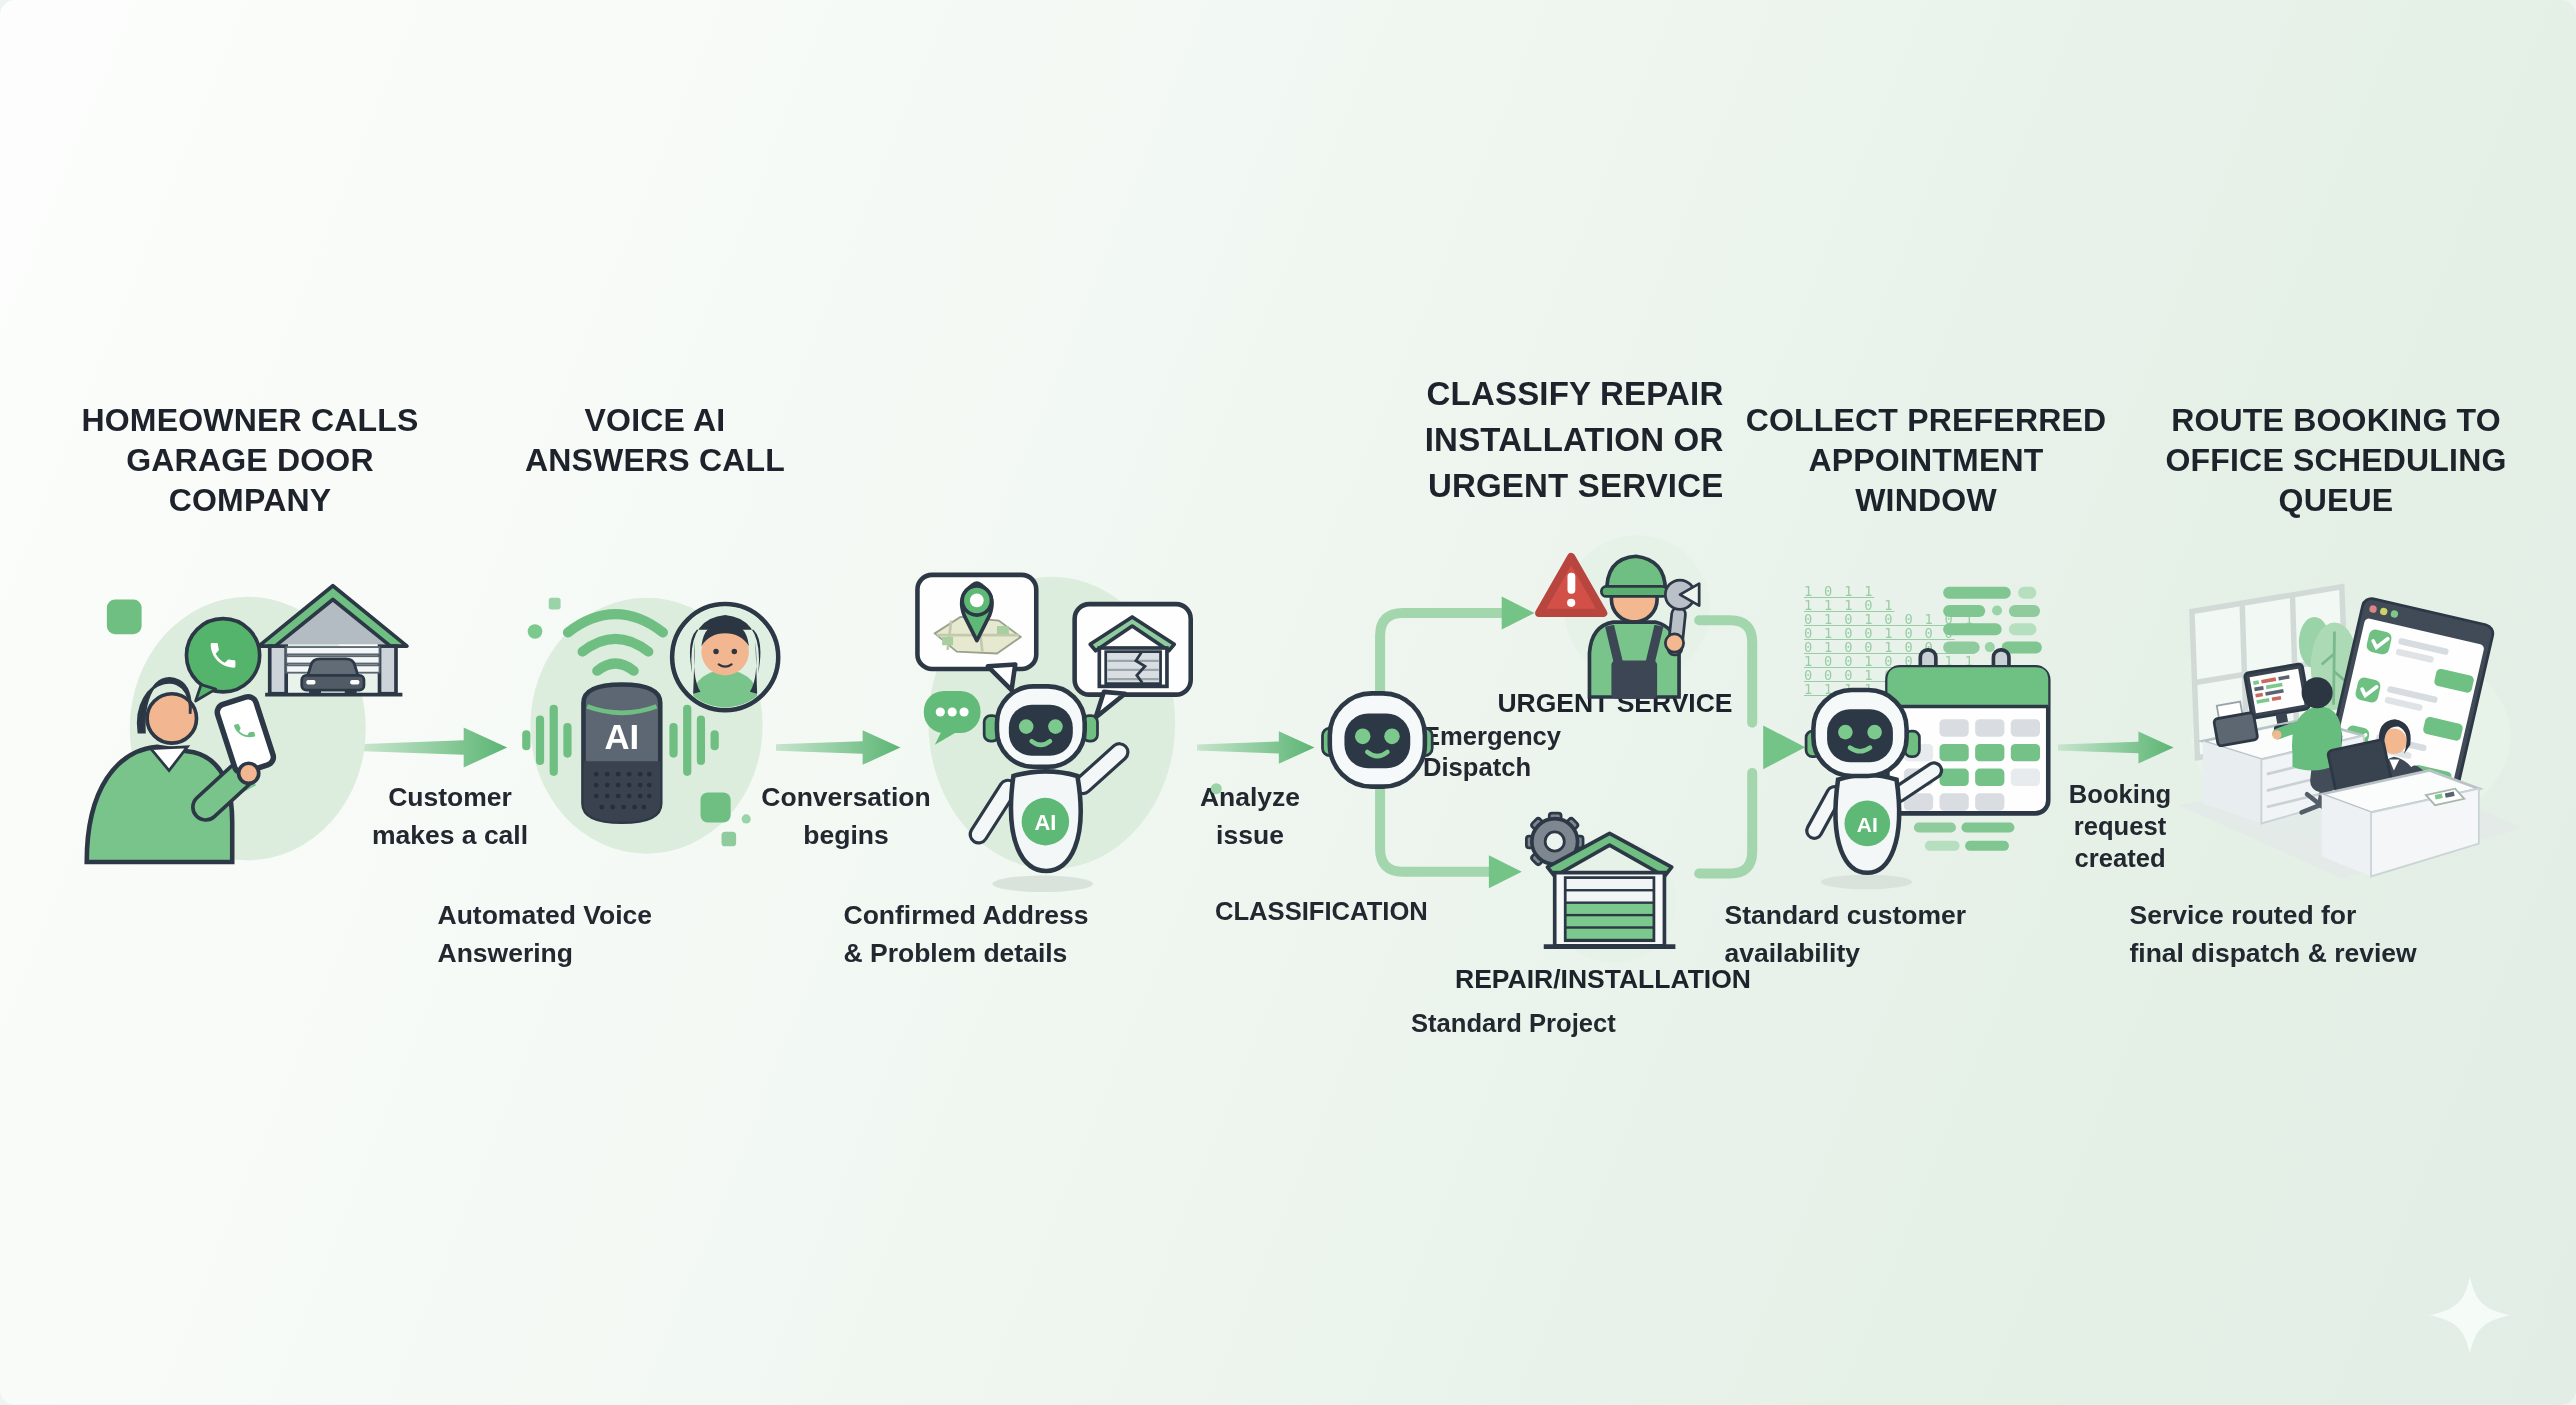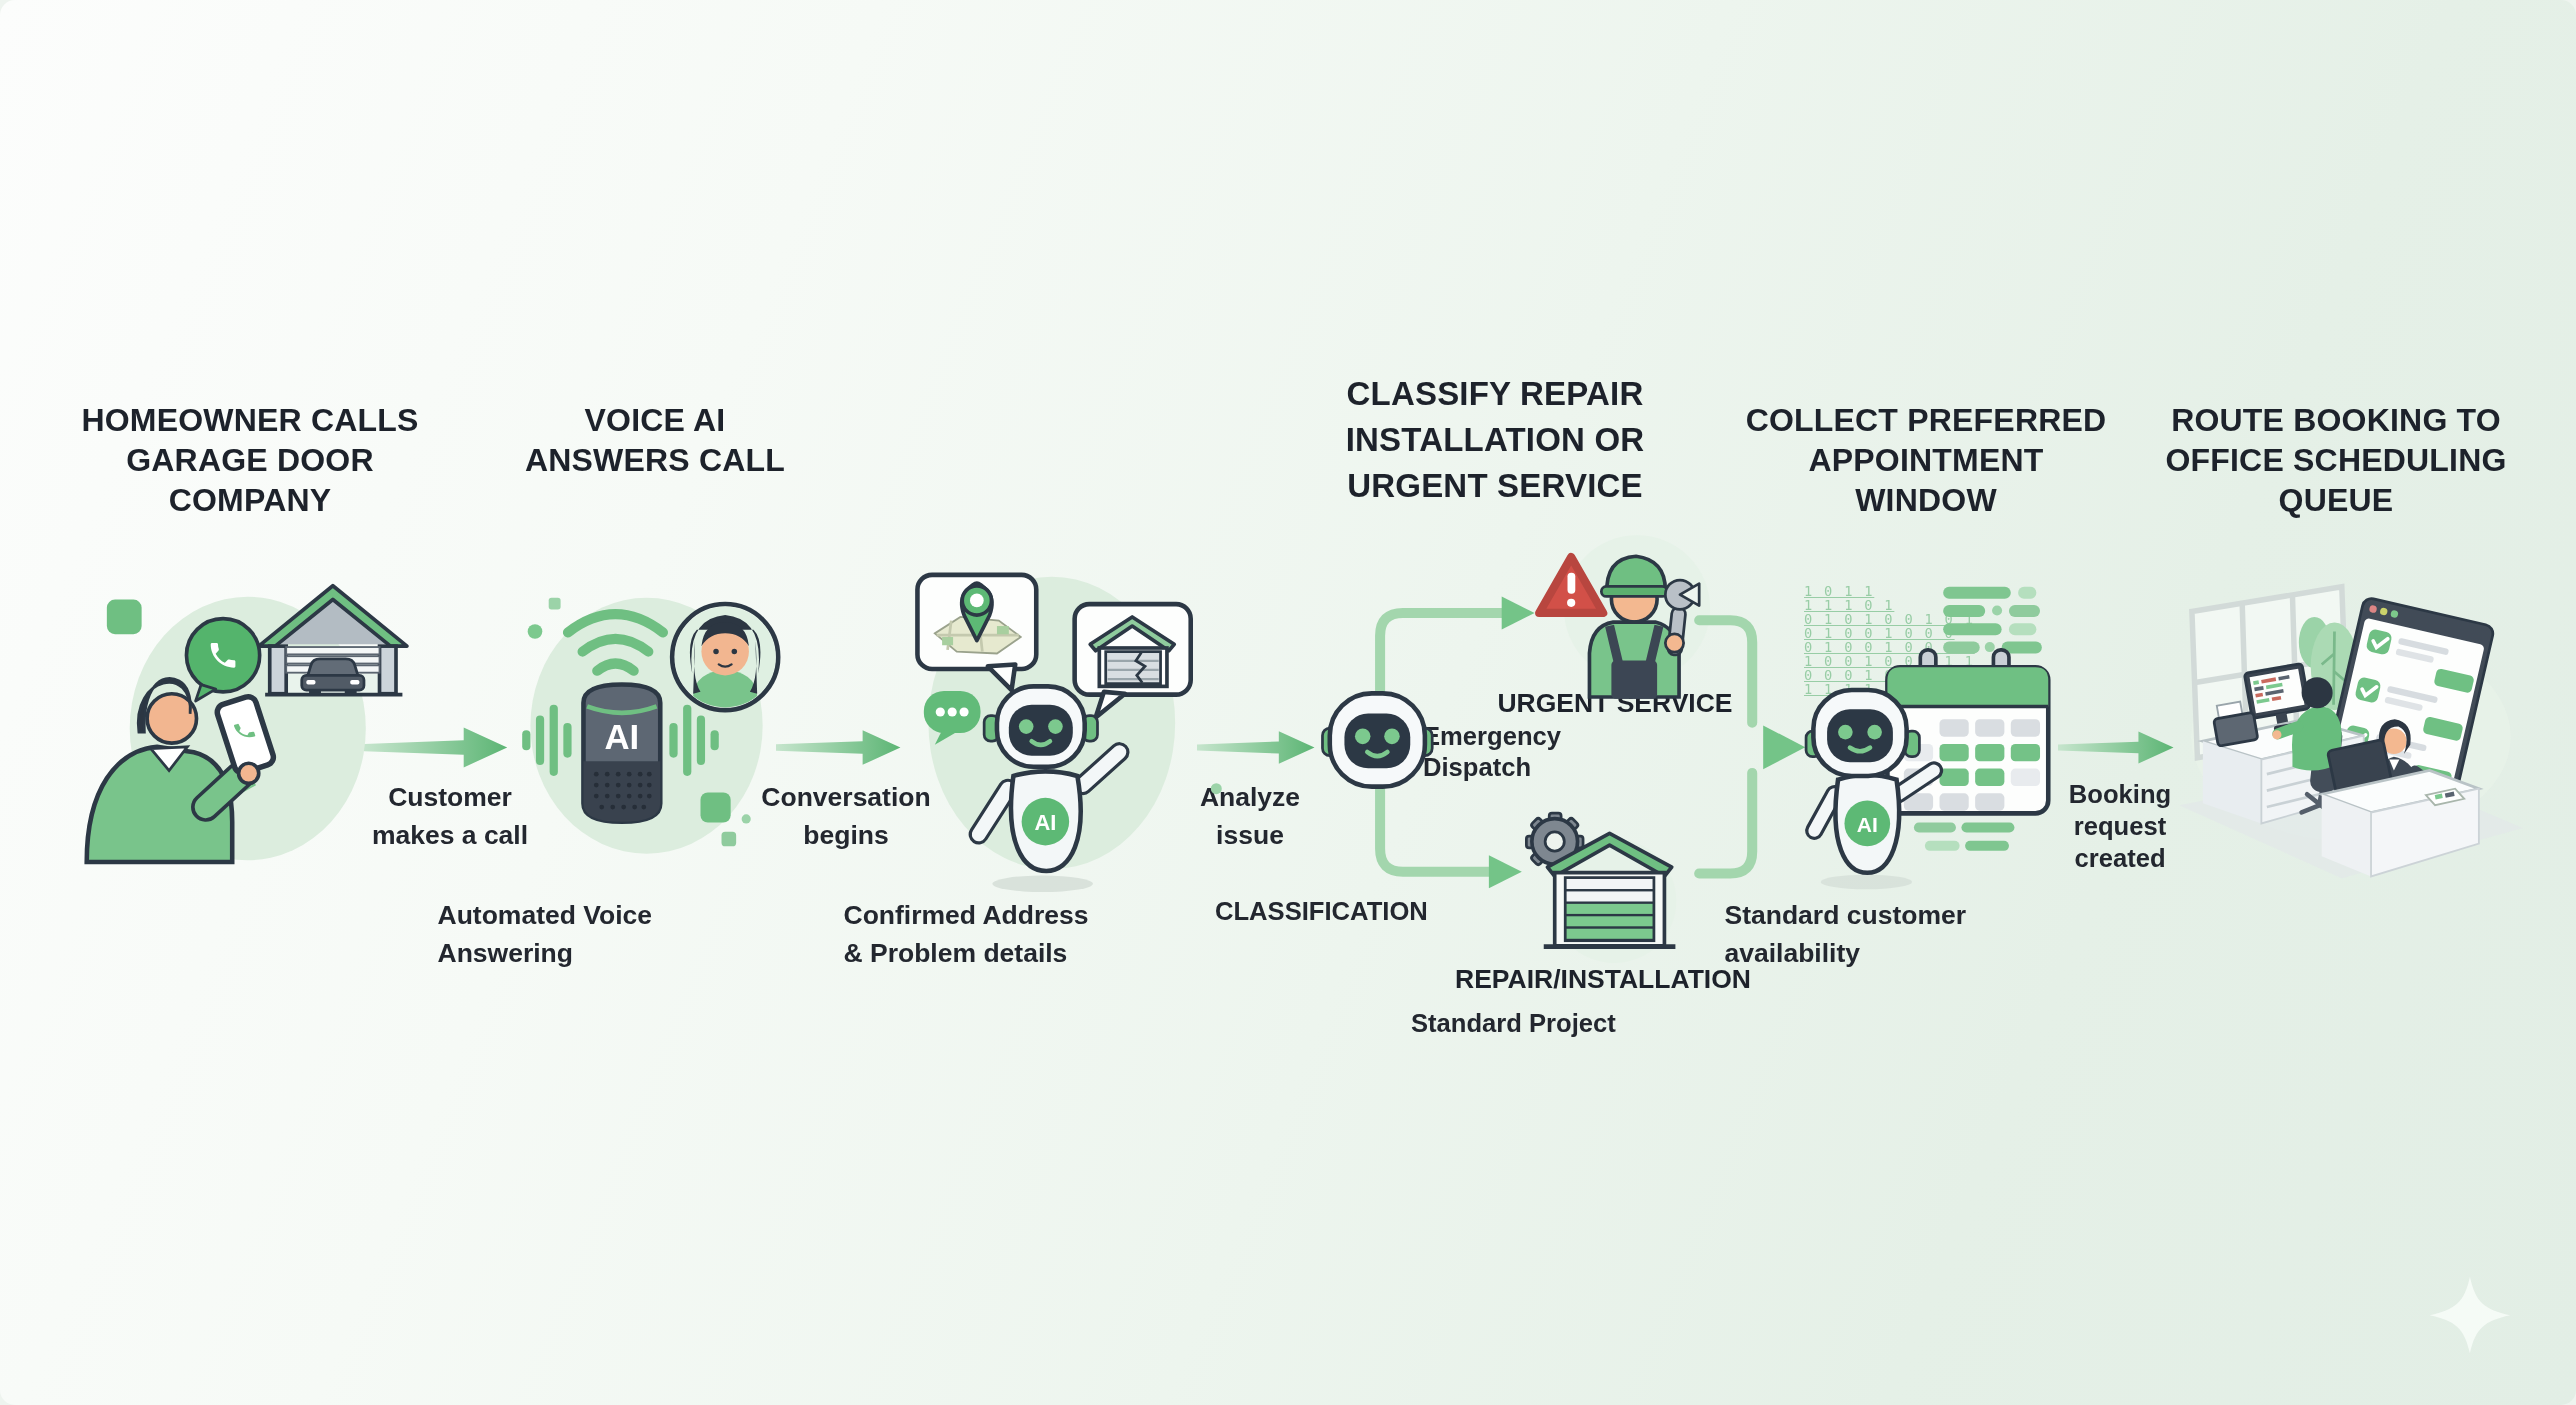--- a/index.html
+++ b/index.html
@@ -7,21 +7,21 @@
     position:relative;width:2576px;height:1405px;overflow:hidden;
     background:linear-gradient(112deg,#fcfdfc 0%,#f6faf6 28%,#edf5ee 55%,#e5f0e7 78%,#e2eee5 100%);
     font-family:"Liberation Sans",sans-serif;
     border-radius:15px;
   }
   .stage-title{
     position:absolute;width:457px;transform:translateX(-50%);
     text-align:center;font:700 32px/40px "Liberation Sans",sans-serif;
     color:#1d222b;white-space:pre-line;letter-spacing:0.2px;
   }
-  .stage-title.tall{font:700 33px/46px "Liberation Sans",sans-serif;}
+  .stage-title.tall{font:700 33px/46px "Liberation Sans",sans-serif;text-align:right;}
   .caption{
     position:absolute;width:421px;transform:translateX(-50%);
     font:700 26.5px/38px "Liberation Sans",sans-serif;
     color:#23272f;white-space:pre-line;
   }
   .flow-label{
     position:absolute;width:311px;transform:translateX(-50%);
     text-align:center;font:700 26.5px/38px "Liberation Sans",sans-serif;
     color:#23272f;white-space:pre-line;
   }
@@ -60,20 +60,22 @@
   <div class="stage-title" style="left:2336px;top:400px">ROUTE BOOKING TO
 OFFICE SCHEDULING
 QUEUE</div>
 
   <div class="caption" style="left:648px;top:896px">Automated Voice
 Answering</div>
   <div class="caption" style="left:1054px;top:896px">Confirmed Address
 &amp; Problem details</div>
   <div class="caption" style="left:1935px;top:896px">Standard customer
 availability</div>
+  <div class="caption" style="left:2340px;top:896px">Service routed for
+final dispatch &amp; review</div>
 
   <div class="flow-label" style="left:450px;top:778px">Customer
 makes a call</div>
   <div class="flow-label" style="left:1250px;top:778px">Analyze
 issue</div>
   <div class="flow-label" style="left:846px;top:778px">Conversation
 begins</div>
   <div class="flow-label tight" style="left:2120px;top:778px">Booking
 request
 created</div>

